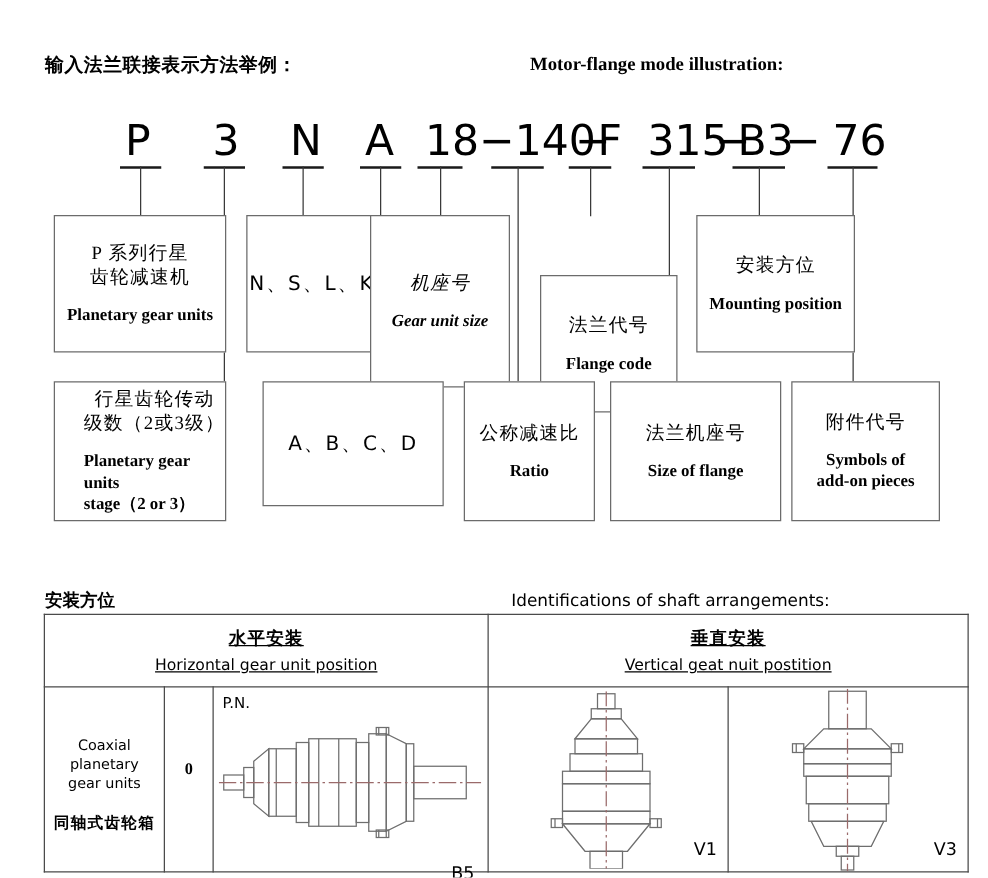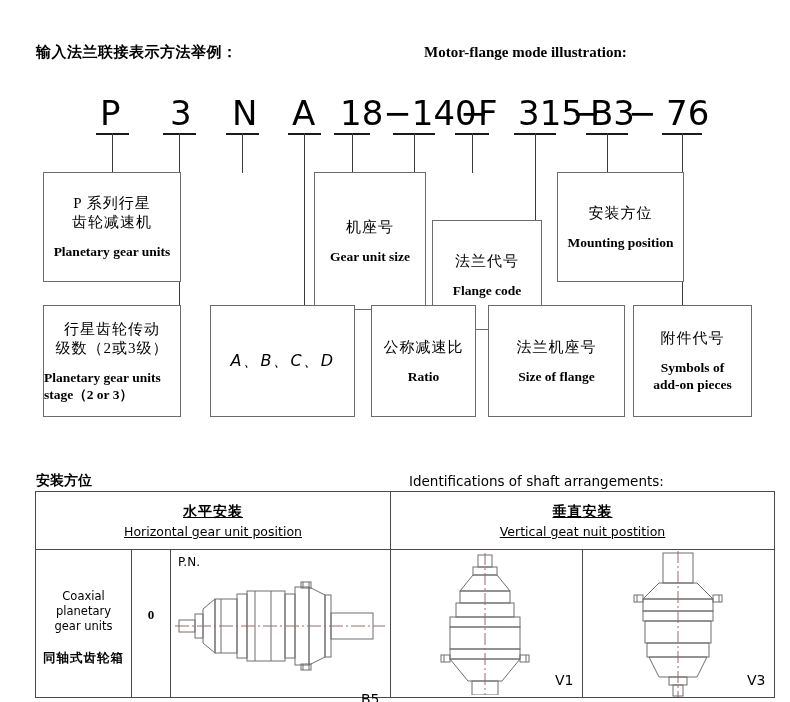--- a/index.html
+++ b/index.html
@@ -51,21 +51,21 @@
     font-family:"Liberation Serif","DejaVu Serif",serif;
     font-size:15px;line-height:19px;font-weight:normal;letter-spacing:1px;
     white-space:pre-line;
   }
   .bx .en{
     font-family:"Liberation Serif","DejaVu Serif",serif;
     font-weight:bold;font-size:13.5px;line-height:17px;
     white-space:pre-line;
   }
   .bx .cn + .en{margin-top:11px;}
-  .bx.lhs{align-items:flex-start;text-align:left;padding-left:0;}
+  .bx.lhs{align-items:flex-start;text-align:left;padding-left:23px;}
   .bx .latin{
     font-family:"DejaVu Sans","Liberation Sans",sans-serif;
     font-size:16px;letter-spacing:1.5px;font-weight:normal;
   }
 
   
   .sec-cn{
     position:absolute;left:36px;top:472px;
     font-family:"DejaVu Sans","Liberation Sans",sans-serif;
     font-weight:bold;font-size:14px;white-space:nowrap;
@@ -147,22 +147,25 @@
   <div class="vline" style="left:535px; top:133px; height:172px;"></div>
   <div class="vline" style="left:607px; top:133px; height:40px;"></div>
   <div class="vline" style="left:682px; top:133px; height:172px;"></div>
 
   <div class="bx" style="left:43px;  top:172px; width:138px; height:110px;justify-content:center;">
     <div class="cn">P 系列行星
 齿轮减速机</div>
     <div class="en">Planetary gear units</div>
   </div>
 
-
-  <div class="bx" style="left:314px; top:172px; width:112px; height:138px;">
+  <div class="bx" style="left:197px; top:172px; width:105px; height:110px;">
+    <div class="latin">N、S、L、K</div>
+  </div>
+
+  <div class="bx" style="left:296px; top:172px; width:112px; height:138px;font-style:italic;">
     <div class="cn">机座号</div>
     <div class="en">Gear unit size</div>
   </div>
 
   <div class="bx" style="left:432px; top:172px; width:110px; height:110px;margin-top:48px;">
     <div class="cn">法兰代号</div>
     <div class="en">Flange code</div>
   </div>
 
   <div class="bx" style="left:557px; top:172px; width:127px; height:110px;">
@@ -170,21 +173,21 @@
     <div class="en">Mounting position</div>
   </div>
 
   <div class="bx lhs" style="left:43px;  top:305px; width:138px; height:112px;justify-content:center;">
     <div class="cn" style="text-align:center;width:100%;">行星齿轮传动
 级数（2或3级）</div>
     <div class="en">Planetary gear units
 stage（2 or 3）</div>
   </div>
 
-  <div class="bx" style="left:210px; top:305px; width:145px; height:112px;font-style:italic;">
+  <div class="bx" style="left:210px; top:305px; width:145px; height:100px;">
     <div class="latin">A、B、C、D</div>
   </div>
 
   <div class="bx" style="left:488px; top:305px; width:137px; height:112px;">
     <div class="cn">法兰机座号</div>
     <div class="en">Size of flange</div>
   </div>
 
   <div class="bx" style="left:371px; top:305px; width:105px; height:112px;">
     <div class="cn">公称减速比</div>

